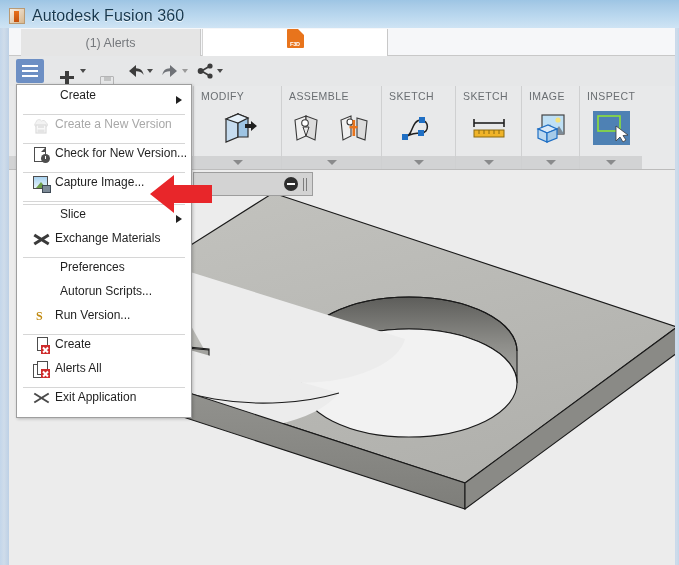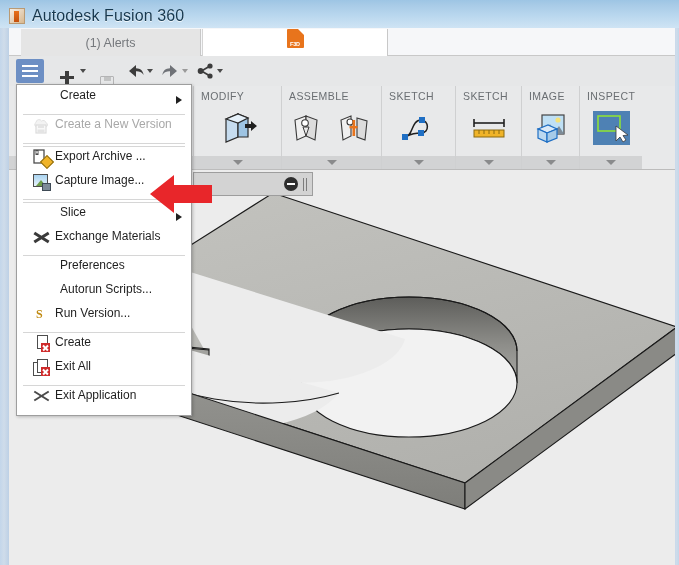--- a/index.html
+++ b/index.html
@@ -591,34 +591,30 @@
           <path d="M3 5.5 a3 3 0 0 1 5.6 -1.4 a2.6 2.6 0 0 1 4.3 1.6 a2.2 2.2 0 0 1 -0.4 4.3 H4 a2.4 2.4 0 0 1 -1 -4.5 z" fill="#e2e2e2" stroke="#b5b5b5" stroke-width="1"></path>
           <rect x="3" y="8" width="10" height="8" fill="#f0f0f0" stroke="#a8a8a8" stroke-width="1.2"></rect>
           <rect x="5" y="8" width="6" height="3" fill="#bdbdbd"></rect>
           <rect x="4.5" y="12.5" width="7" height="3.5" fill="#bdbdbd"></rect>
         </svg>
       </span>
       <span class="lbl">Create a New Version</span>
     </div>
     <div class="sep"></div>
 
-    <div class="sep"></div>
-
-
     <div class="mi">
       <span class="mico">
-        <svg width="17" height="17" viewBox="0 0 17 17" style="position:absolute;left:0;top:0">
-          <rect x="1" y="1" width="10" height="13" fill="#fff" stroke="#4d4d4d" stroke-width="1.3"></rect>
-          <rect x="2.5" y="1" width="3" height="5" fill="#4d4d4d"></rect>
-          <rect x="3.3" y="2.2" width="1.4" height="2.2" fill="#fff"></rect>
-        </svg>
-        <span class="ic-pencil"></span>
-      </span>
-      <span class="lbl">Export Archive ...</span>
-    </div>
+        <span class="ic-page fold"></span>
+          <span class="ic-clock"></span>
+      </span>
+      <span class="lbl">Check for New Version...</span>
+    </div>
+    <div class="sep"></div>
+
+
 
     <div class="mi">
       <span class="mico">
         <span class="ic-img"></span>
           <span class="ic-sq-grey"></span>
       </span>
       <span class="lbl">Capture Image...</span>
     </div>
     <div class="sep"></div>
 
@@ -660,21 +656,21 @@
       </span>
       <span class="lbl">Create</span>
     </div>
 
     <div class="mi">
       <span class="mico">
         <span class="ic-page2b"></span>
           <span class="ic-page2"></span>
           <span class="ic-redx"></span>
       </span>
-      <span class="lbl">Exit All</span>
+      <span class="lbl">Alerts All</span>
     </div>
     <div class="sep"></div>
 
     <div class="mi">
       <span class="mico">
         <span class="ic-x thin"></span>
       </span>
       <span class="lbl">Exit Application</span>
     </div>
   </div>

